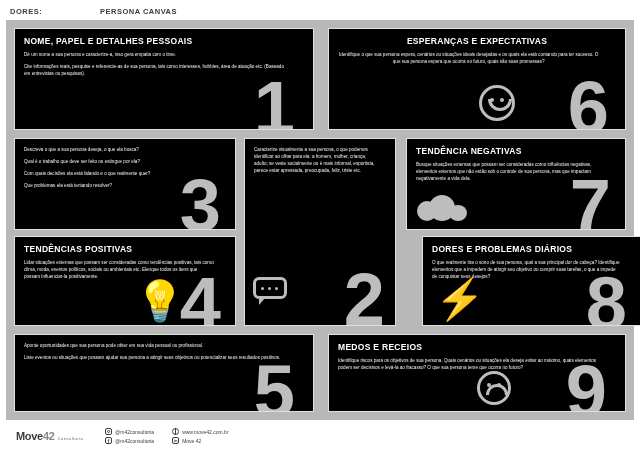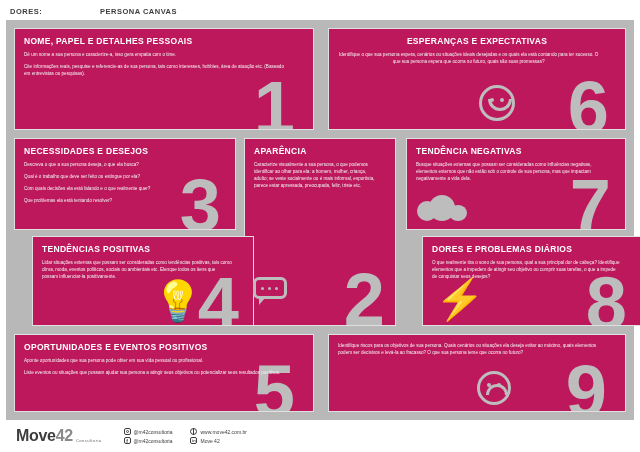--- a/index.html
+++ b/index.html
@@ -46,21 +46,21 @@
     left: 6px;
     top: 20px;
     width: 628px;
     height: 400px;
     background: #b8b8b8;
   }
 
   
   .card {
     position: absolute;
-    background: #be185d;
+    background: #000000;
     border: 1px solid #e0e0e0;
     box-sizing: border-box;
     overflow: hidden;
     padding: 7px 9px;
   }
   .card h2 {
     margin: 0 0 5px 0;
     font-size: 8.5px;
     font-weight: bold;
     letter-spacing: 0.3px;
@@ -97,21 +97,21 @@
     user-select: none;
     color: #bdbdbd;
   }
 
   
   #card-1 { left: 8px;   top: 8px;   width: 300px; height: 102px; }
   #card-2 { left: 322px; top: 8px;   width: 298px; height: 102px; text-align: center; }
   #card-3 { left: 8px;   top: 118px; width: 222px; height: 92px; }
   #card-4 { left: 238px; top: 118px; width: 152px; height: 188px; }
   #card-5 { left: 400px; top: 118px; width: 220px; height: 92px; }
-  #card-6 { left: 8px;   top: 216px; width: 222px; height: 90px; margin-left: 18px; }
+  #card-6 { left: 8px;   top: 216px; width: 222px; height: 90px; }
   #card-7 { left: 384px; top: 216px; width: 220px; height: 90px; margin-left: 32px; }
   #card-8 { left: 8px;   top: 314px; width: 300px; height: 78px; }
   #card-9 { left: 322px; top: 314px; width: 298px; height: 78px; }
 
   
   #card-1 .wm-num { right: 18px; bottom: -16px; }
   #card-2 .wm-num { right: 16px; bottom: -16px; }
   #card-3 .wm-num { right: 14px; bottom: -14px; }
   #card-4 .wm-num { right: 10px; bottom: -12px; }
   #card-5 .wm-num { right: 14px; bottom: -14px; }
@@ -234,21 +234,21 @@
     padding: 0 16px;
     box-sizing: border-box;
     gap: 22px;
   }
   .logo {
     display: flex;
     align-items: flex-end;
     gap: 3px;
   }
   .logo .mark {
-    font-size: 16px;
+    font-size: 11px;
     font-weight: bold;
     color: #3d3d3d;
     letter-spacing: -0.3px;
     line-height: 1;
   }
   .logo .mark .dot {
     color: #8a8a8a;
   }
   .logo .sub {
     font-size: 4.2px;
@@ -353,30 +353,28 @@
       <p>Identifique o que sua persona espera, cenários ou situações ideais desejadas e os quais ela está contando para ter sucesso. O que sua persona espera que ocorra no futuro, quais são suas promessas?</p>
       <span class="wm-icon ico-smile">
         <span class="eye l"></span>
           <span class="eye r"></span>
           <span class="mouth"></span>
       </span>
       <span class="wm-num">6</span>
     </div>
 
     <div class="card" id="card-3">
-      <h2>NECESSIDADES E DESEJOS</h2>
       <p>Descreva o que a sua persona deseja, o que ela busca?</p>
       <p>Qual é o trabalho que deve ser feito ou estingue por ela?</p>
       <p>Com quais decisões ela está falando e o que realmente quer?</p>
       <p>Que problemas ela está tentando resolver?</p>
       <span class="wm-num">3</span>
     </div>
 
     <div class="card" id="card-4">
-      <h2>APARÊNCIA</h2>
       <p>Caracterize visualmente a sua persona, o que podemos identificar ao olhar para ela: a homem, mulher, criança, adulto; se veste socialmente ou é mais informal, esportista, parece estar apressada, preocupada, feliz, triste etc.</p>
       <span class="wm-icon ico-bubble">
         <span class="b1">
             <span class="dots">
               <i></i>
               <i></i>
               <i></i>
             </span>
           </span>
         <span class="tail"></span>
@@ -403,27 +401,27 @@
     </div>
 
     <div class="card" id="card-7">
       <h2>DORES E PROBLEMAS DIÁRIOS</h2>
       <p>O que realmente tira o sono de sua persona, qual a sua principal dor de cabeça? Identifique elementos que a impedem de atingir seu objetivo ou cumprir suas tarefas, o que a impede de conquistar seus desejos?</p>
       <span class="wm-icon ico-bolt">⚡</span>
       <span class="wm-num">8</span>
     </div>
 
     <div class="card" id="card-8">
-      <h2>OPORTUNIDADES E EVENTOS POSITIVOS</h2>
       <p>Aponte oportunidades que sua persona pode obter em sua vida pessoal ou profissional.</p>
       <p>Liste eventos ou situações que possam ajudar sua persona a atingir seus objetivos ou potencializar seus resultados positivos.</p>
       <span class="wm-num">5</span>
     </div>
 
     <div class="card" id="card-9">
+      <h2>MEDOS E RECEIOS</h2>
       <p>Identifique riscos para os objetivos de sua persona. Quais cenários ou situações ela deseja evitar ao máximo, quais elementos podem ser decisivos e levá-la ao fracasso? O que sua persona teme que ocorra no futuro?</p>
       <span class="wm-icon ico-sad">
         <span class="eye l"></span>
           <span class="eye r"></span>
           <span class="mouth"></span>
       </span>
       <span class="wm-num">9</span>
     </div>
 
   </div>

